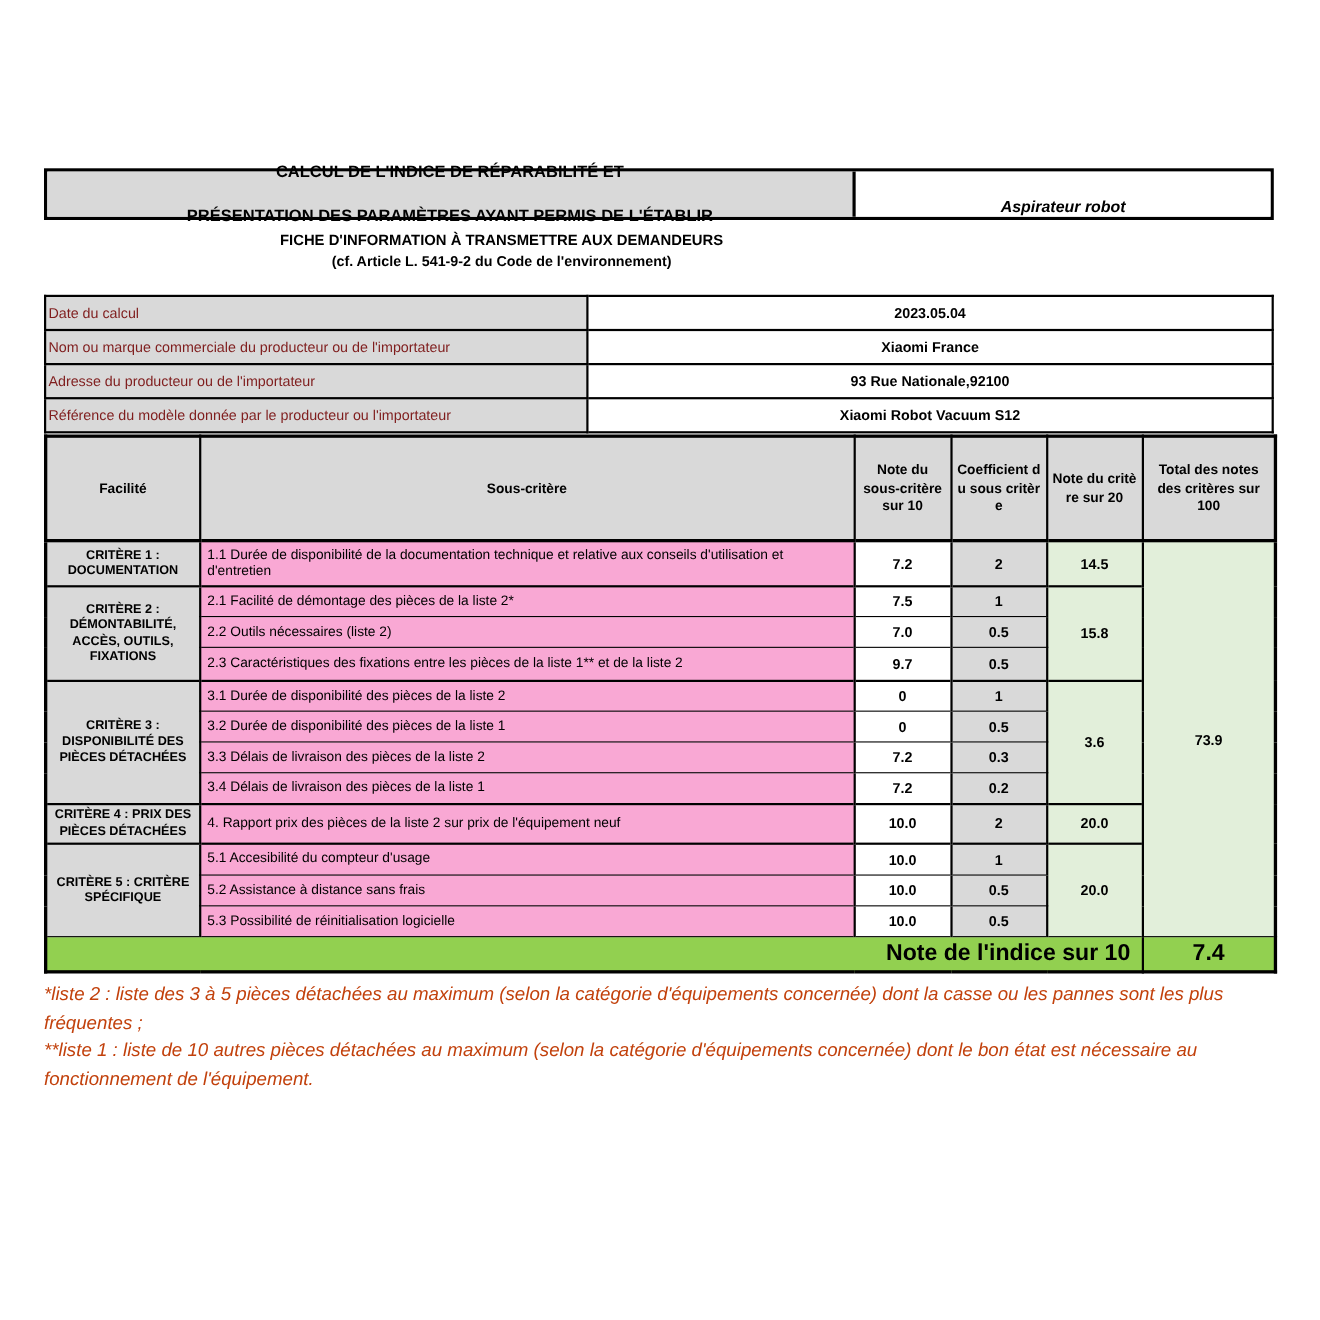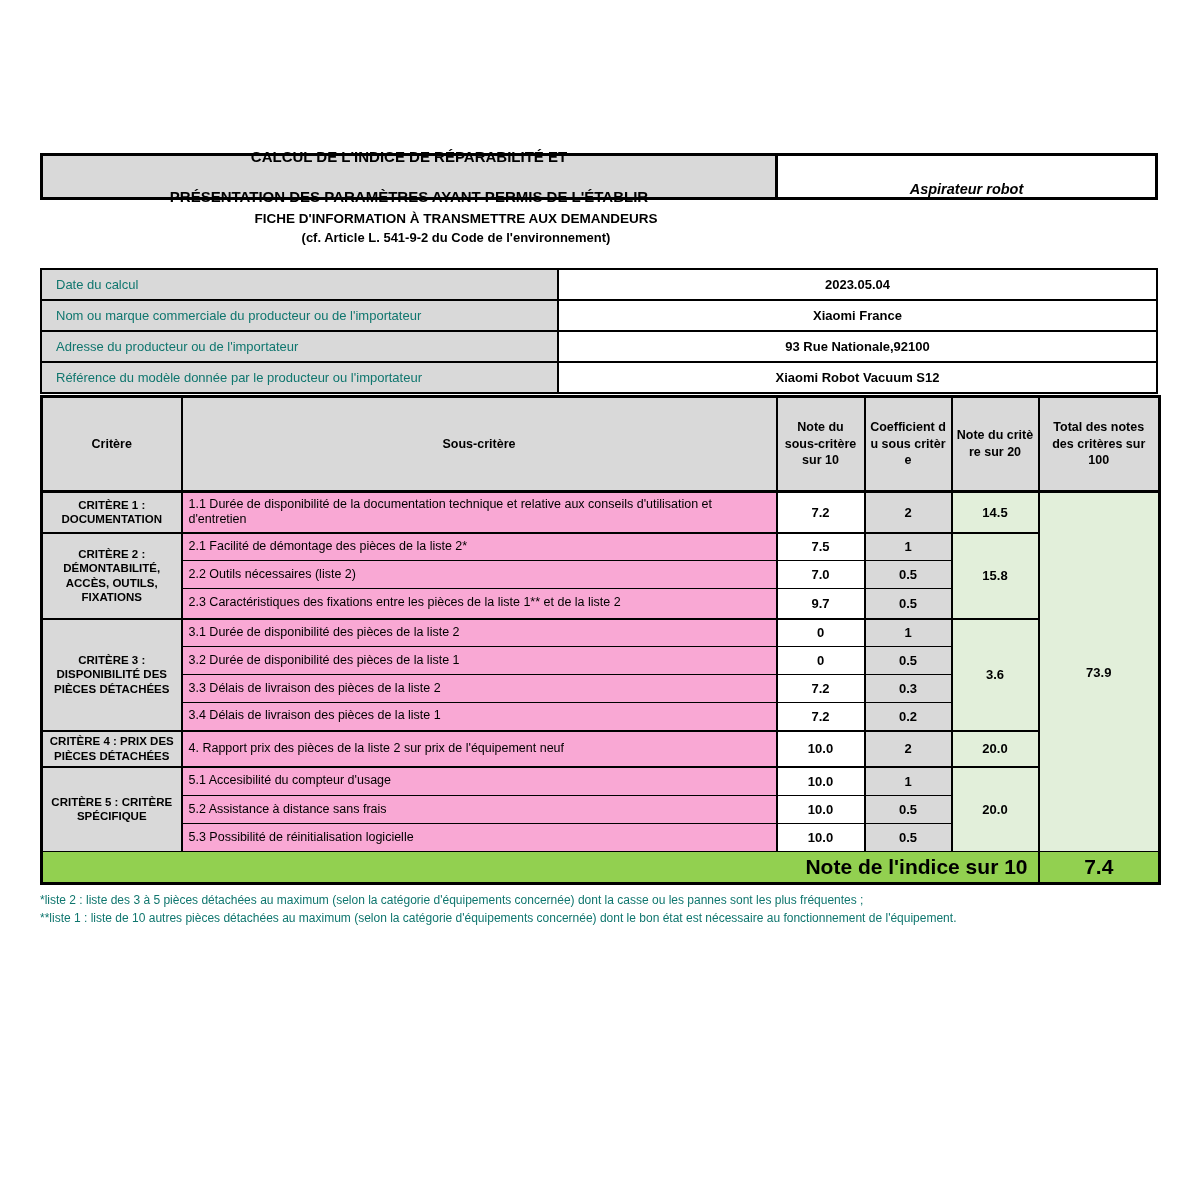--- a/index.html
+++ b/index.html
@@ -14,21 +14,21 @@
   #title-right{flex:1;background:#fff;display:flex;justify-content:center;align-items:flex-end;
         font-style:italic;font-weight:bold;font-size:14.5px;}
   
   #fiche{position:absolute;left:40px;top:211px;width:832px;text-align:center;font-weight:bold;}
   #fiche .l1{font-size:13.5px;}
   #fiche .l2{font-size:13px;margin-top:4px;}
   
   #info-table{position:absolute;left:40px;top:268px;width:1118px;border-collapse:collapse;
         table-layout:fixed;}
   #info-table td{border:2px solid #000;height:27px;font-size:13px;vertical-align:middle;}
-  #info-table td.lab{width:487px;background:#d9d9d9;padding:0 14px;color:#0f766e;}
+  #info-table td.lab{width:487px;background:#d9d9d9;padding:0 2px;color:#7f1d1d;}
   #info-table td.val{text-align:center;font-weight:bold;background:#fff;}
   
   #score-table{position:absolute;left:40px;top:395px;width:1118px;border-collapse:collapse;
         table-layout:fixed;border:3px solid #000;}
   #score-table td{border:1px solid #000;border-left-width:2px;border-right-width:2px;
         vertical-align:middle;box-sizing:border-box;}
   #score-table tr.group td{border-top-width:2px;}
   #score-table tr.hdr td{height:95px;background:#d9d9d9;font-weight:bold;font-size:12.5px;
         text-align:center;border-bottom-width:3px;line-height:1.35;padding:2px 3px;}
   #score-table td.ba{word-break:break-all;font-size:12px;}
@@ -38,22 +38,22 @@
   td.note10{background:#fff;font-weight:bold;font-size:13px;text-align:center;}
   td.coeff{background:#d9d9d9;font-weight:bold;font-size:13px;text-align:center;}
   td.note20{background:#e2efda;font-weight:bold;font-size:13px;text-align:center;}
   td.total100{background:#e2efda;font-weight:bold;font-size:13px;text-align:center;}
   tr.r41 td{height:41px;} tr.r43 td{height:36px;} tr.r28 td{height:28px;}
   tr.r29 td{height:29px;} tr.r30 td{height:30px;}
   tr.grand td{height:32px;background:#92d050;border-top-width:3px;border-bottom-width:3px;}
   td.grand-label{text-align:right;font-weight:bold;font-size:21px;padding-right:10px;}
   td.grand-value{text-align:center;font-weight:bold;font-size:21px;}
   
-  #footnotes{position:absolute;left:40px;top:891px;width:1118px;
-        font-size:12px;line-height:1.5;color:#0f766e;}
+  #footnotes{position:absolute;left:40px;top:891px;width:1118px;font-style:italic;
+        font-size:17px;line-height:1.5;color:#c2410c;}
 </style>
 </head>
 <body>
 
 <div id="page">
 
   <div id="title-band">
     <div id="title-left">
       <div>CALCUL DE L'INDICE DE RÉPARABILITÉ ET</div>
       <div>PRÉSENTATION DES PARAMÈTRES AYANT PERMIS DE L'ÉTABLIR</div>
@@ -93,21 +93,21 @@
     <colgroup>
       <col style="width:140px">
         <col style="width:595px">
         <col style="width:88px">
       <col style="width:87px">
         <col style="width:87px">
         <col style="width:121px">
     </colgroup>
     <tbody>
         <tr class="hdr">
-      <td>Critère</td>
+      <td>Facilité</td>
       <td>Sous-critère</td>
       <td>Note du sous-critère sur 10</td>
       <td class="ba">Coefficient du sous critère</td>
       <td class="ba">Note du critère sur 20</td>
       <td>Total des notes des critères sur 100</td>
     </tr>
 
     <tr class="group r41">
       <td class="crit">CRITÈRE 1 : DOCUMENTATION</td>
       <td class="sub">1.1 Durée de disponibilité de la documentation technique et relative aux conseils d'utilisation et d'entretien</td>

